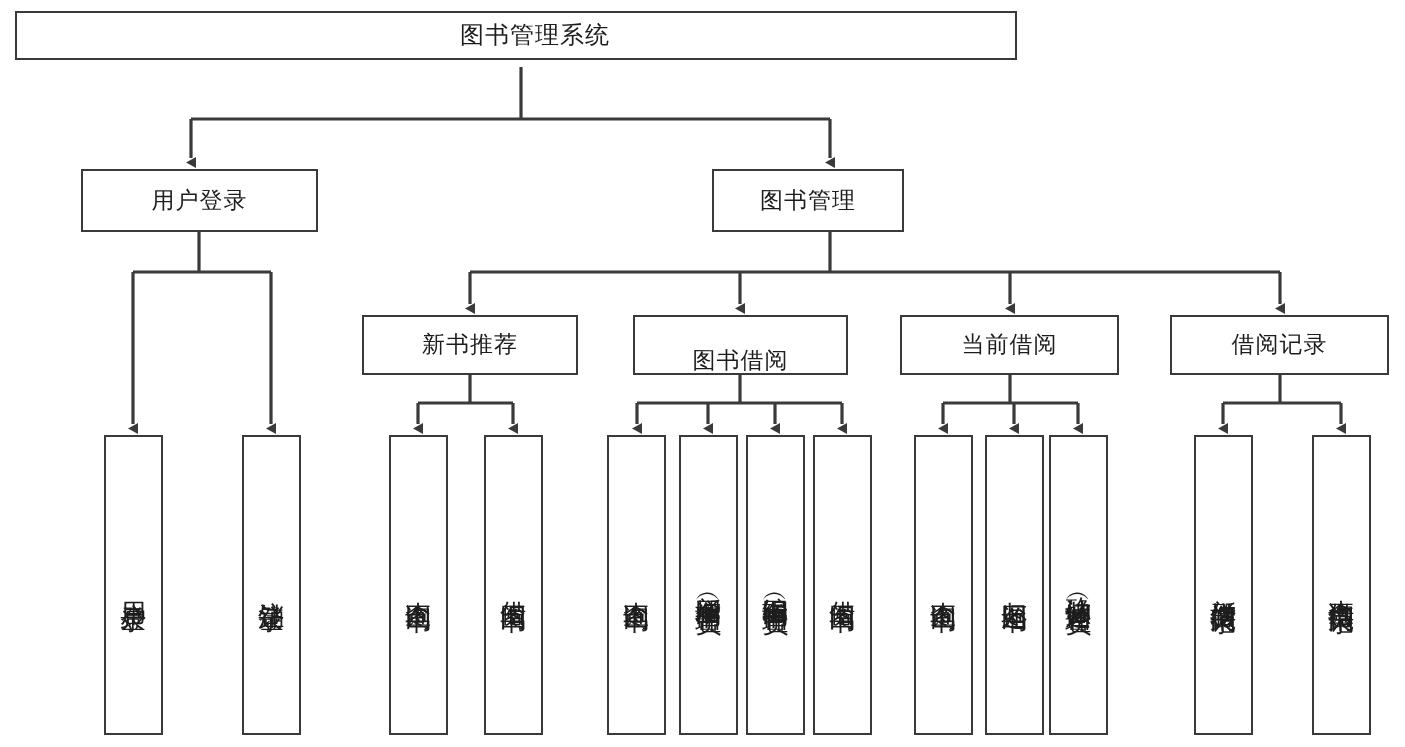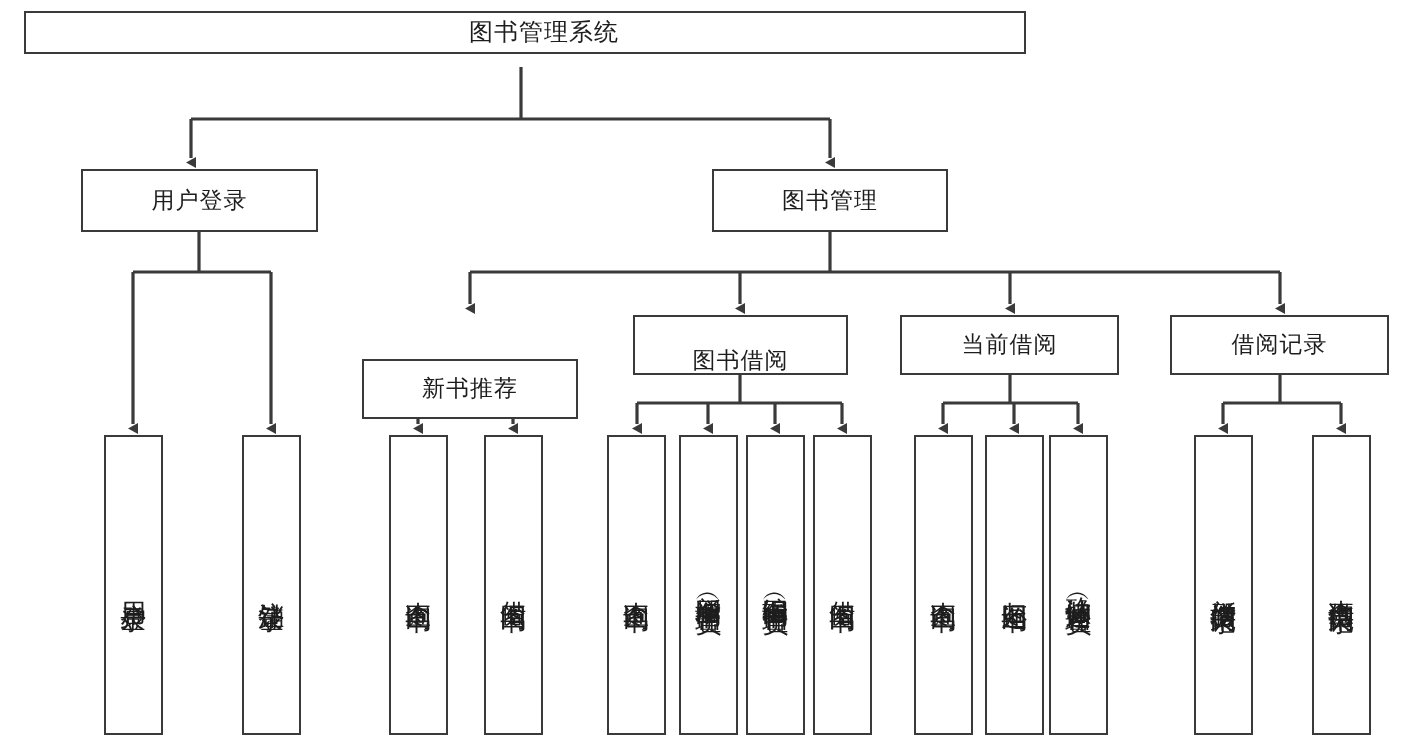--- a/index.html
+++ b/index.html
@@ -125,33 +125,33 @@
       <path d="M1014,403 L1014,424" marker-end="url(#arrowhead)"></path>
       <path d="M1078,403 L1078,424" marker-end="url(#arrowhead)"></path>
 
       <path d="M1280,375 L1280,403"></path>
       <path d="M1223,403 L1341,403"></path>
       <path d="M1223,403 L1223,424" marker-end="url(#arrowhead)"></path>
       <path d="M1341,403 L1341,424" marker-end="url(#arrowhead)"></path>
     </g>
   </svg>
 
-  <div class="node horizontal root" style="left:24px; top:11px; width:1002px; height:43px;padding-left:38px;">
+  <div class="node horizontal root" style="left:15px; top:11px; width:1002px; height:49px;padding-left:38px;">
     <span class="label">图书管理系统</span>
   </div>
 
   <div class="node horizontal" style="left:81px; top:169px; width:237px; height:63px;">
     <span class="label">用户登录</span>
   </div>
 
-  <div class="node horizontal" style="left:712px; top:169px; width:236px; height:63px;">
+  <div class="node horizontal" style="left:712px; top:169px; width:192px; height:63px;">
     <span class="label">图书管理</span>
   </div>
 
-  <div class="node horizontal" style="left:362px; top:315px; width:216px; height:60px;margin-top:44px;">
+  <div class="node horizontal" style="left:362px; top:315px; width:216px; height:60px;">
     <span class="label">新书推荐</span>
   </div>
 
   <div class="node horizontal" style="left:633px; top:315px; width:215px; height:60px;align-items:flex-end;">
     <span class="label">图书借阅</span>
   </div>
 
   <div class="node horizontal" style="left:1170px; top:315px; width:219px; height:60px;">
     <span class="label">借阅记录</span>
   </div>

